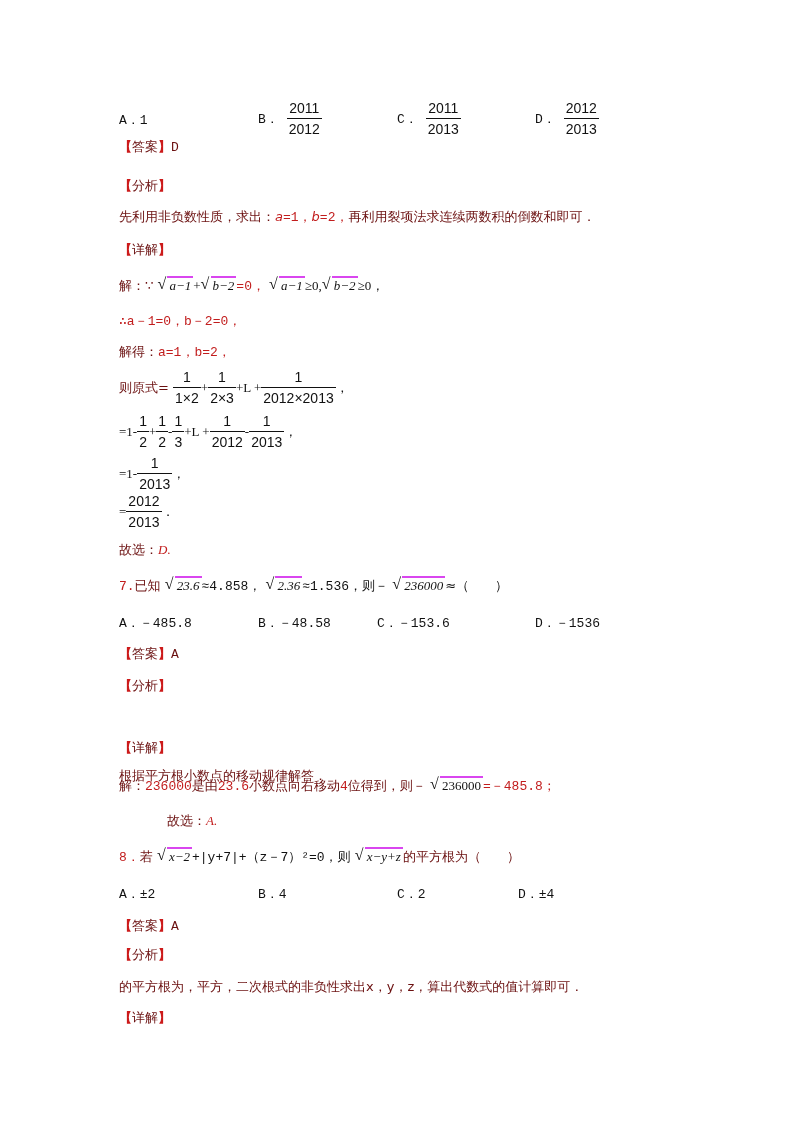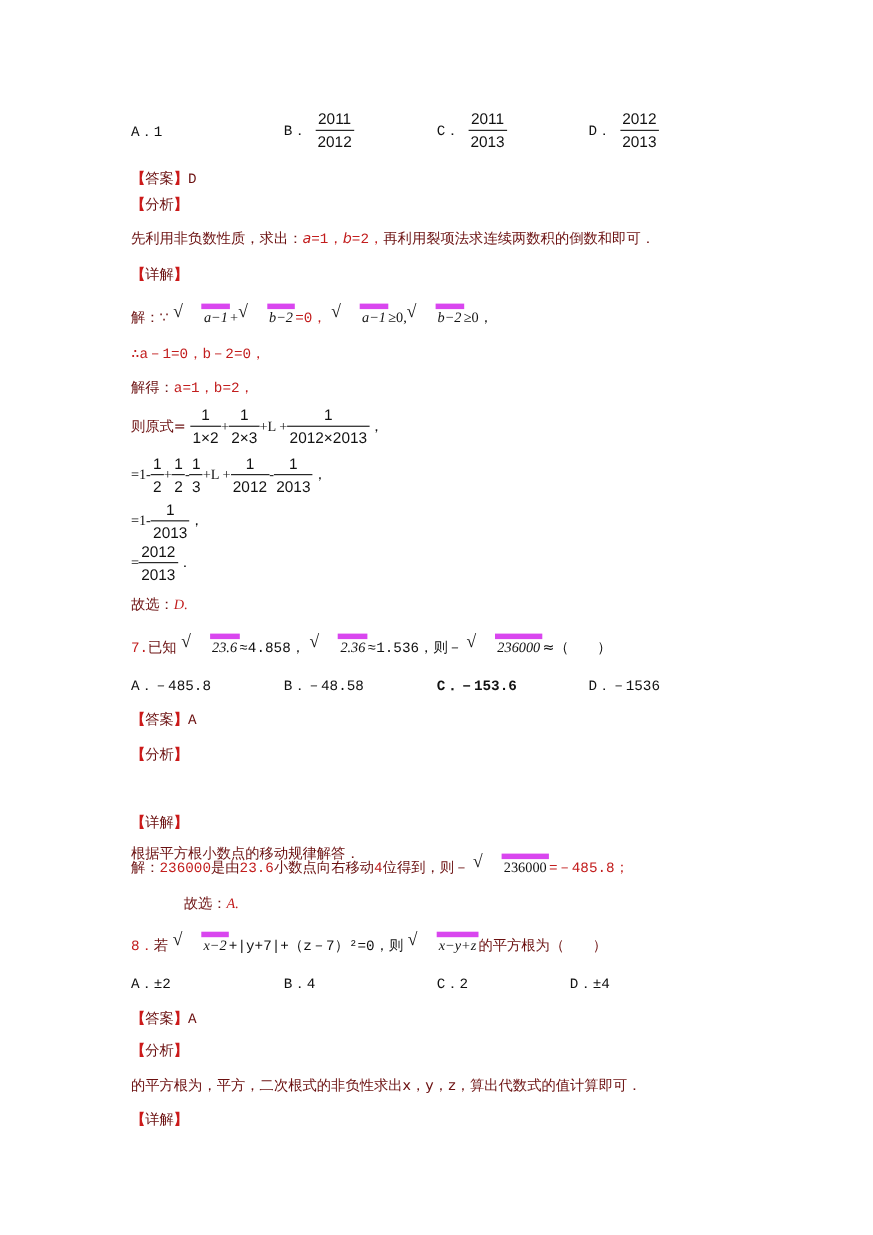--- a/index.html
+++ b/index.html
@@ -10,21 +10,21 @@
   .mono { font-family:"Liberation Mono", "DejaVu Sans Mono", monospace; }
   .red { color:#c21d1d; }
   .tag { color:#6b1010; }
   .tag .br { color:#cc1a1a; font-weight:bold; }
   .math { font-family:"Liberation Serif", "DejaVu Serif", serif; color:#111; }
   .mathi { font-style:italic; }
   .frac { display:inline-block; vertical-align:middle; text-align:center; font-family:"Liberation Sans", sans-serif; color:#111; font-size:14px; line-height:20px; }
   .frac .num { display:block; padding:0 2px; }
   .frac .den { display:block; border-top:1px solid #111; padding:0 2px; }
   .sqrt { display:inline-block; position:relative; padding-left:10px; font-family:"Liberation Serif", serif; color:#111; }
-  .sqrt .rad { border-top:5px solid #d946ef; padding:0 2px; display:inline-block; line-height:16px;margin-left:16px; }
+  .sqrt .rad { border-top:2px solid #d946ef; padding:0 2px; display:inline-block; line-height:16px; }
   .sqrt .sym { position:absolute; left:0; top:-1px; font-size:16px; }
 </style>
 </head>
 <body>
 
 <div class="abs mono black" style="left:119px;top:111px;">
   <span>A．</span><span>1</span>
 </div>
 <div class="abs mono black" style="left:258px;top:98px;">
   <span style="vertical-align:middle">B．</span>
@@ -32,21 +32,21 @@
 </div>
 <div class="abs mono black" style="left:397px;top:98px;">
   <span style="vertical-align:middle">C．</span>
   <span class="frac"><span class="num">2011</span><span class="den">2013</span></span>
 </div>
 <div class="abs mono black" style="left:535px;top:98px;">
   <span style="vertical-align:middle">D．</span>
   <span class="frac"><span class="num">2012</span><span class="den">2013</span></span>
 </div>
 
-<div class="abs tag" style="left:119px;top:153px;">
+<div class="abs tag" style="left:119px;top:138px;">
   <span class="br">【</span><span>答案</span><span class="br">】</span><span class="mono">D</span>
 </div>
 <div class="abs tag" style="left:119px;top:177px;">
   <span class="br">【</span><span>分析</span><span class="br">】</span>
 </div>
 <div class="abs" style="left:119px;top:208px;">
   <span>先利用非负数性质，求出：</span><span class="red mathi">a</span><span class="red mono">=1，</span><span class="red mathi">b</span><span class="red mono">=2，</span><span>再利用裂项法求连续两数积的倒数和即可．</span>
 </div>
 <div class="abs tag" style="left:119px;top:241px;">
   <span class="br">【</span><span>详解</span><span class="br">】</span>
@@ -86,21 +86,21 @@
 </div>
 
 <div class="abs" style="left:119px;top:576px;">
   <span class="red mono">7.</span><span>已知</span>
   <span class="sqrt"><span class="sym">√</span><span class="rad mathi">23.6</span></span><span class="mono black">≈4.858，</span>
   <span class="sqrt"><span class="sym">√</span><span class="rad mathi">2.36</span></span><span class="mono black">≈1.536，则－</span>
   <span class="sqrt"><span class="sym">√</span><span class="rad mathi">236000</span></span><span class="black">≈（　　）</span>
 </div>
 <div class="abs mono black" style="left:119px;top:614px;"><span>A．－485.8</span></div>
 <div class="abs mono black" style="left:258px;top:614px;"><span>B．－48.58</span></div>
-<div class="abs mono black" style="left:397px;top:614px;font-weight:bold;"><span>C．－153.6</span></div>
+<div class="abs mono black" style="left:377px;top:614px;"><span>C．－153.6</span></div>
 <div class="abs mono black" style="left:535px;top:614px;"><span>D．－1536</span></div>
 
 <div class="abs tag" style="left:119px;top:645px;">
   <span class="br">【</span><span>答案</span><span class="br">】</span><span class="mono">A</span>
 </div>
 <div class="abs tag" style="left:119px;top:677px;">
   <span class="br">【</span><span>分析</span><span class="br">】</span>
 </div>
 <div class="abs" style="left:119px;top:732px;margin-top:35px;"><span>根据平方根小数点的移动规律解答．</span></div>
 <div class="abs tag" style="left:119px;top:739px;">

